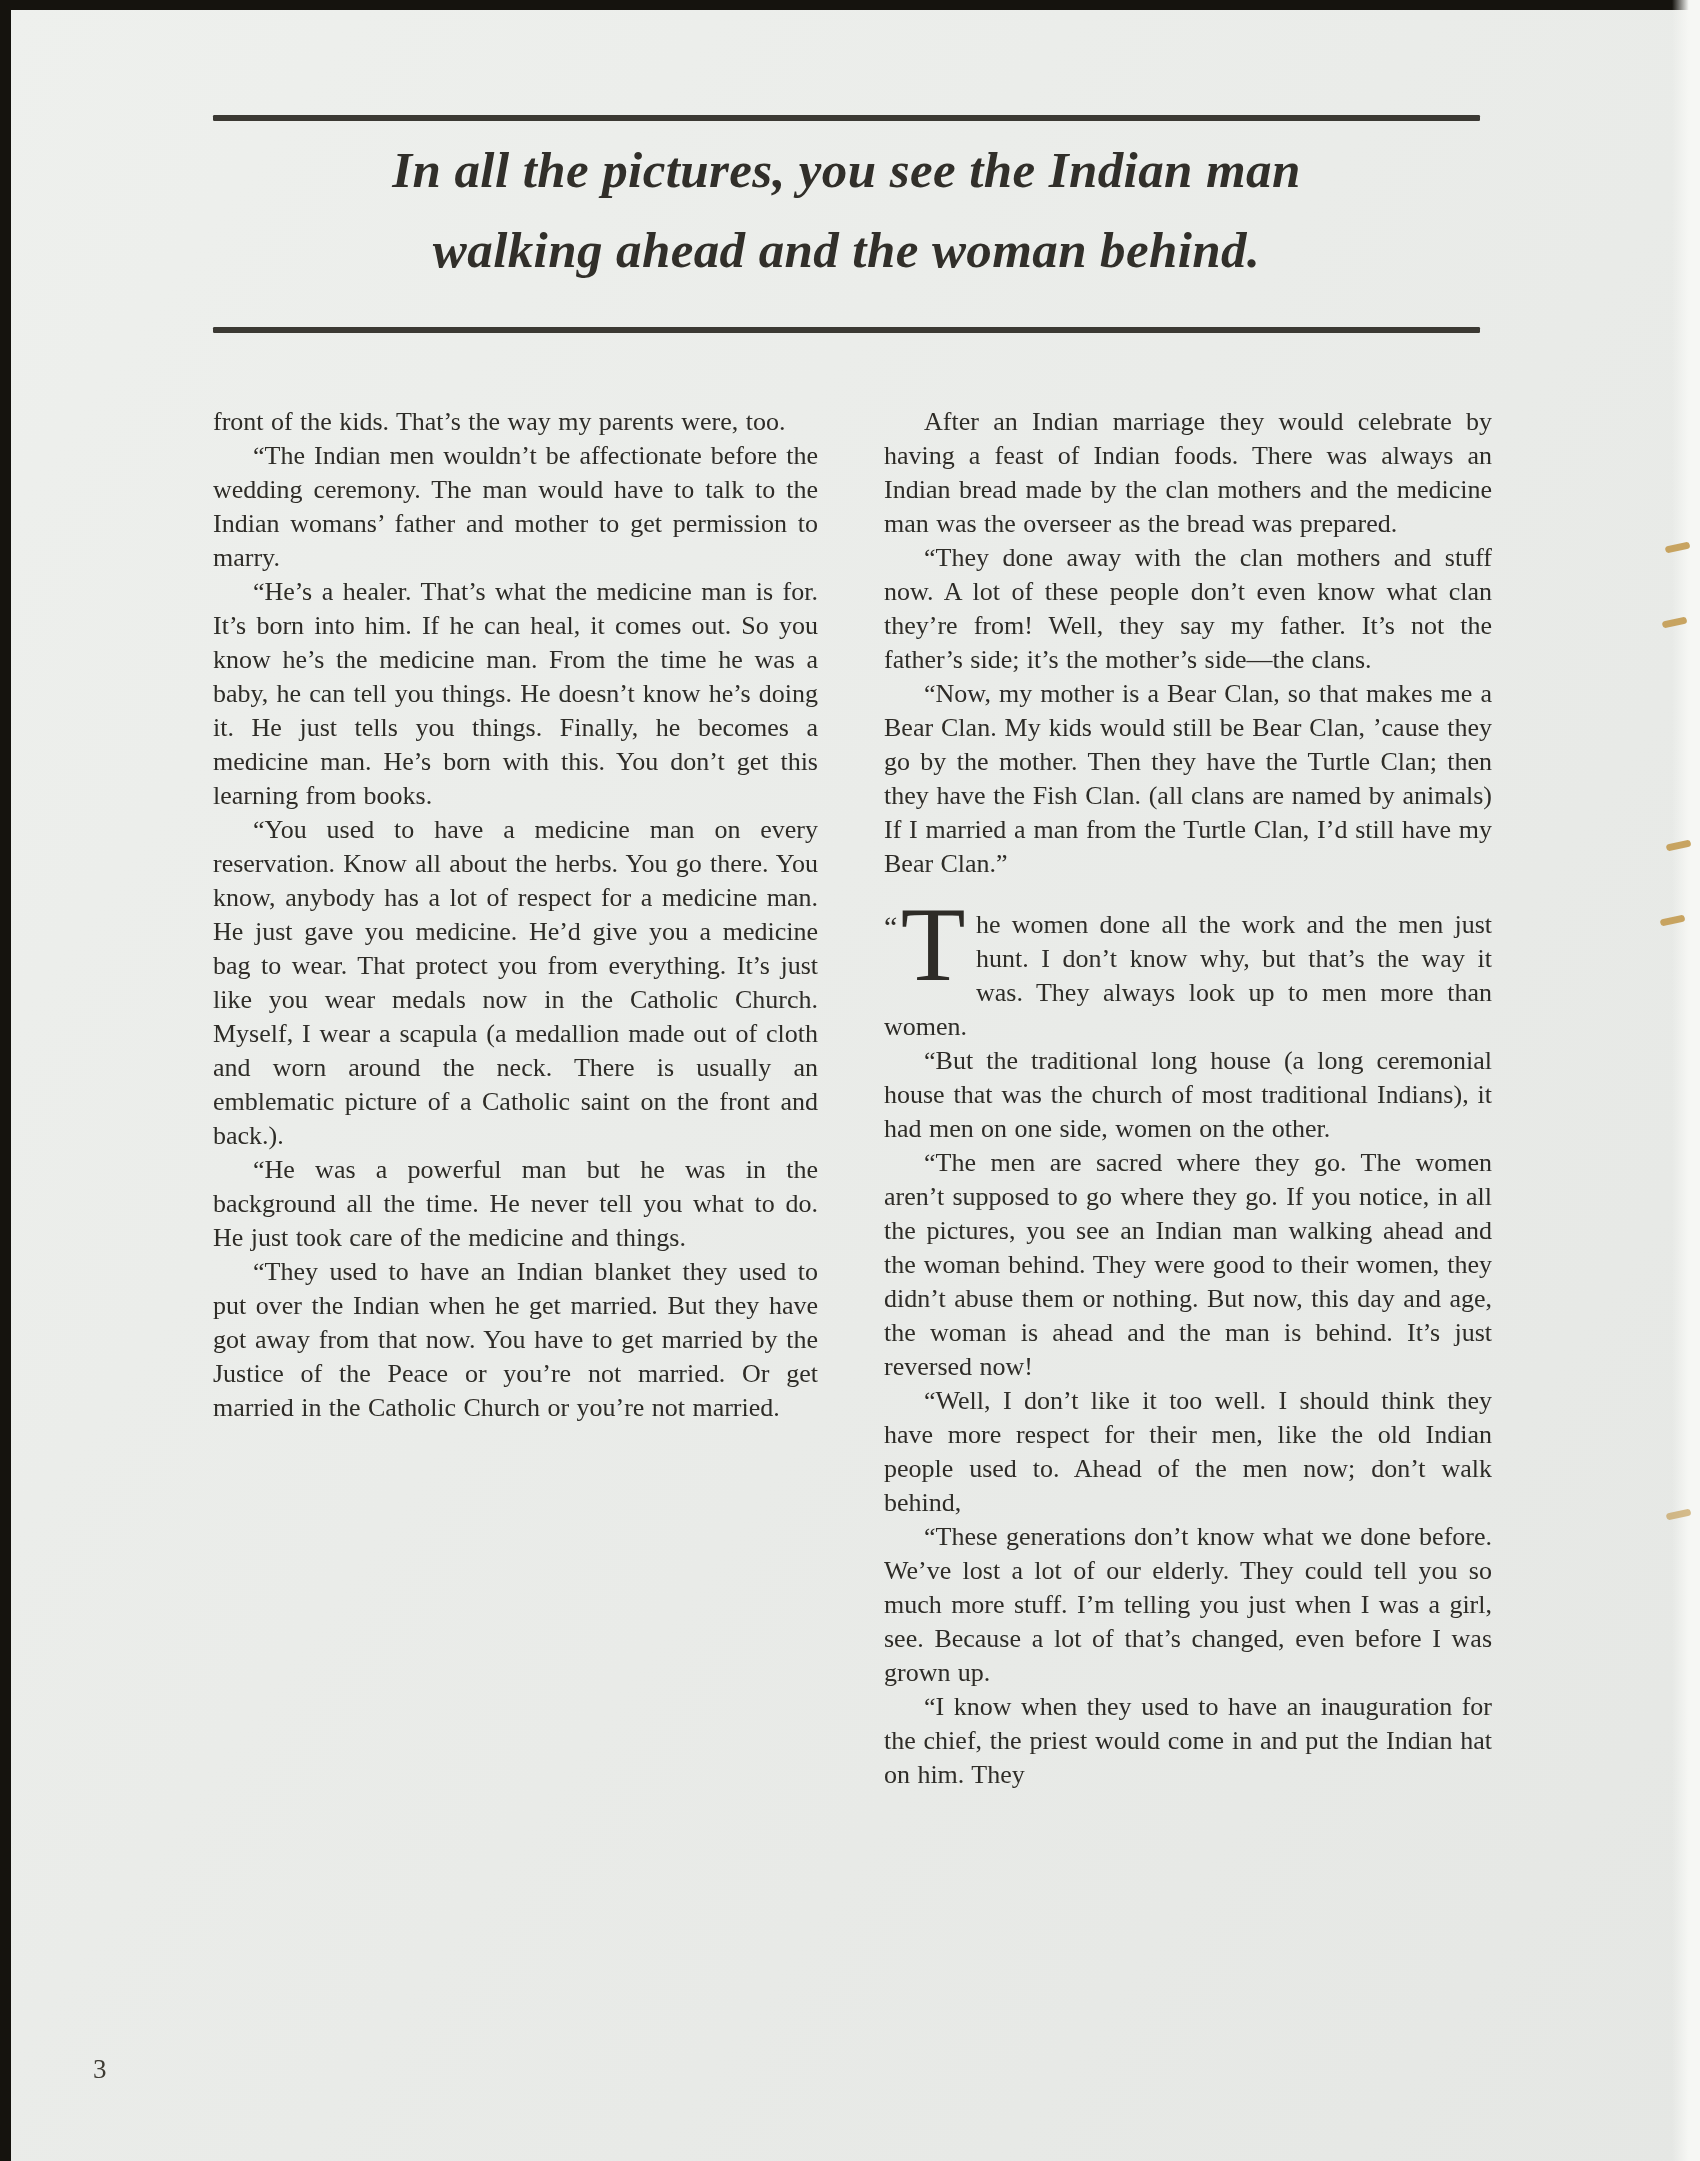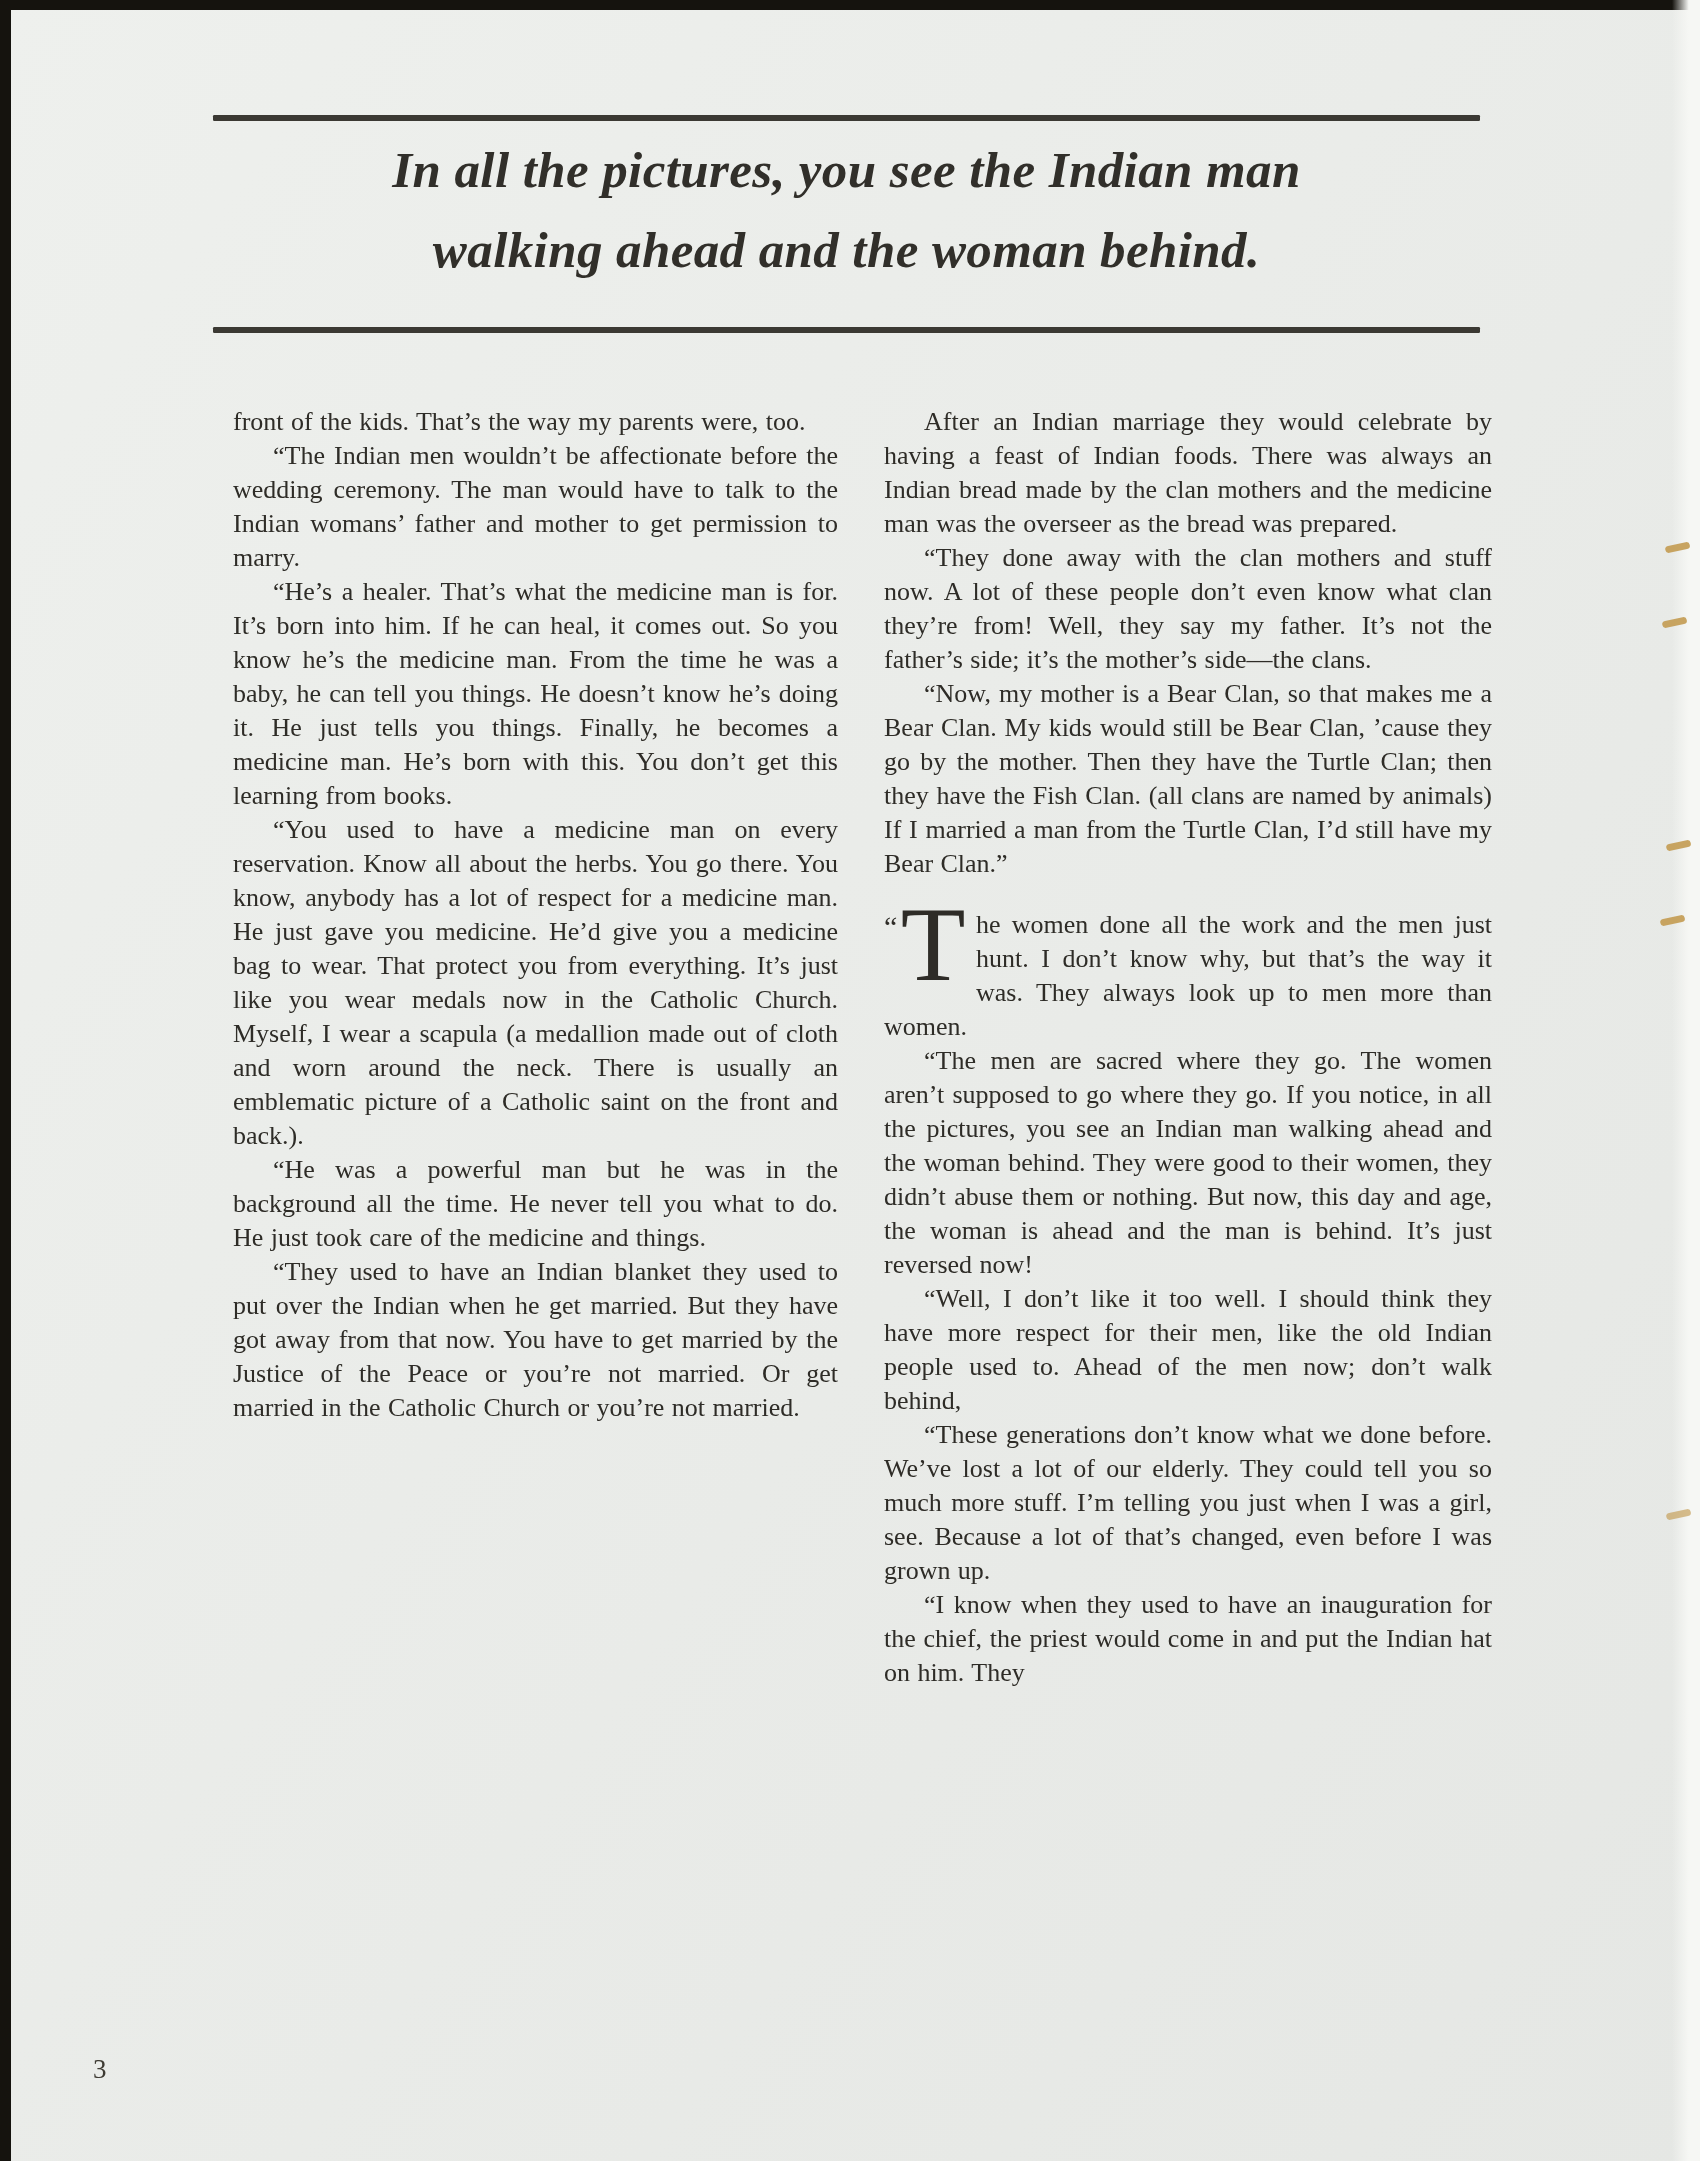--- a/index.html
+++ b/index.html
@@ -26,21 +26,21 @@
     background:#3b3933; border-radius:1.3px;
   }
   #rule-top { top:115px; }
   #rule-bottom { top:327px; }
   #pullquote {
     position:absolute; left:213px; top:130px; width:1267px;
     text-align:center; font-style:italic; font-weight:bold;
     font-size:51px; line-height:80px; color:#312f2a; letter-spacing:0.4px;
   }
   .col { position:absolute; top:405px; }
-  #col-left  { left:213px;  width:605px;margin-left:20px; }
+  #col-left  { left:213px;  width:605px; }
   #col-right { left:884px; width:608px; }
   p.body {
     margin:0; font-size:26px; line-height:34px;
     text-align:justify; text-indent:40px; color:#2e2c27;
     word-spacing:0.9px;
   }
   p.body.first { text-indent:0; }
   p.body.drop  { text-indent:0; margin-top:27px; }
   .lead-quote {
     float:left; font-size:30px; line-height:31px;
@@ -88,20 +88,21 @@
     <p class="body">“They used to have an Indian blanket they used to put over the Indian when he get married. But they have got away from that now. You have to get married by the Justice of the Peace or you’re not married. Or get married in the Catholic Church or you’re not married.</p>
   </div>
 
   <div class="col" id="col-right">
     <p class="body">After an Indian marriage they would celebrate by having a feast of Indian foods. There was always an Indian bread made by the clan mothers and the medicine man was the overseer as the bread was prepared.</p>
     <p class="body">“They done away with the clan mothers and stuff now. A lot of these people don’t even know what clan they’re from! Well, they say my father. It’s not the father’s side; it’s the mother’s side—the clans.</p>
     <p class="body">“Now, my mother is a Bear Clan, so that makes me a Bear Clan. My kids would still be Bear Clan, ’cause they go by the mother. Then they have the Turtle Clan; then they have the Fish Clan. (all clans are named by animals) If I married a man from the Turtle Clan, I’d still have my Bear Clan.”</p>
     <p class="body drop">
       <span class="lead-quote">“</span><span class="dropcap">T</span><span>he women done all the work and the men just hunt. I don’t know why, but that’s the way it was. They always look up to men more than women.</span>
     </p>
+    <p class="body">“But the traditional long house (a long ceremonial house that was the church of most traditional Indians), it had men on one side, women on the other.</p>
     <p class="body">“The men are sacred where they go. The women aren’t supposed to go where they go. If you notice, in all the pictures, you see an Indian man walking ahead and the woman behind. They were good to their women, they didn’t abuse them or nothing. But now, this day and age, the woman is ahead and the man is behind. It’s just reversed now!</p>
     <p class="body">“Well, I don’t like it too well. I should think they have more respect for their men, like the old Indian people used to. Ahead of the men now; don’t walk behind,</p>
     <p class="body">“These generations don’t know what we done before. We’ve lost a lot of our elderly. They could tell you so much more stuff. I’m telling you just when I was a girl, see. Because a lot of that’s changed, even before I was grown up.</p>
     <p class="body">“I know when they used to have an inauguration for the chief, the priest would come in and put the Indian hat on him. They</p>
   </div>
 
   <div id="page-number">3</div>
 
 </div>
 

